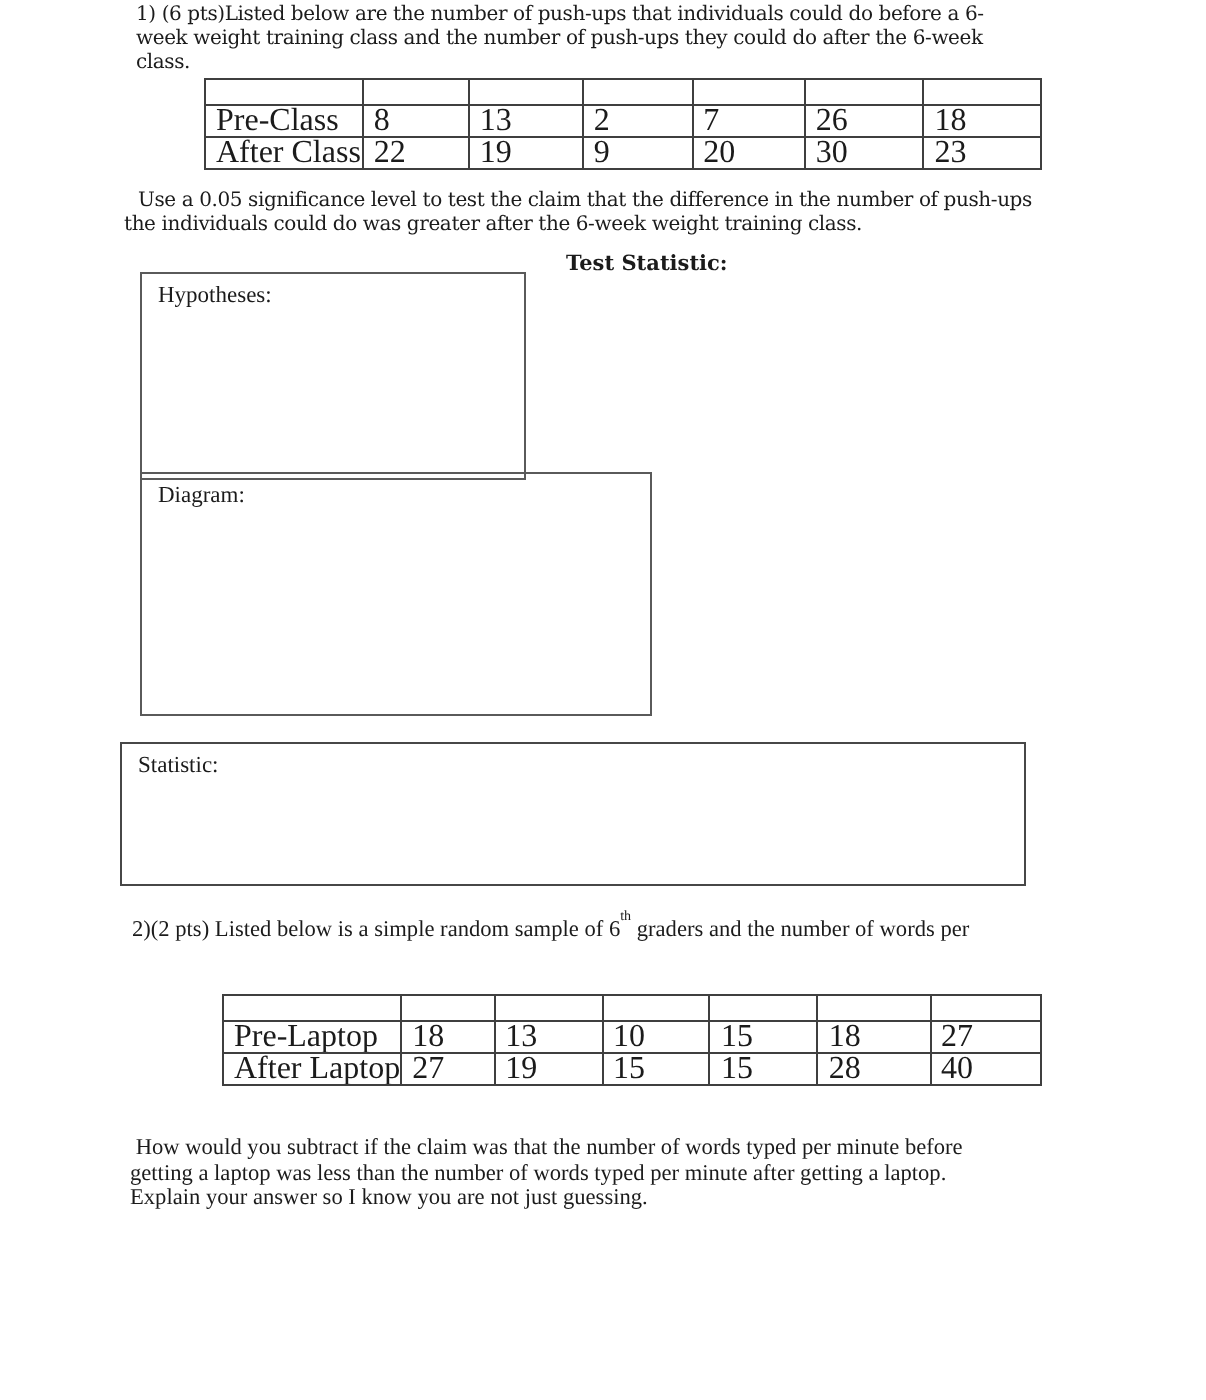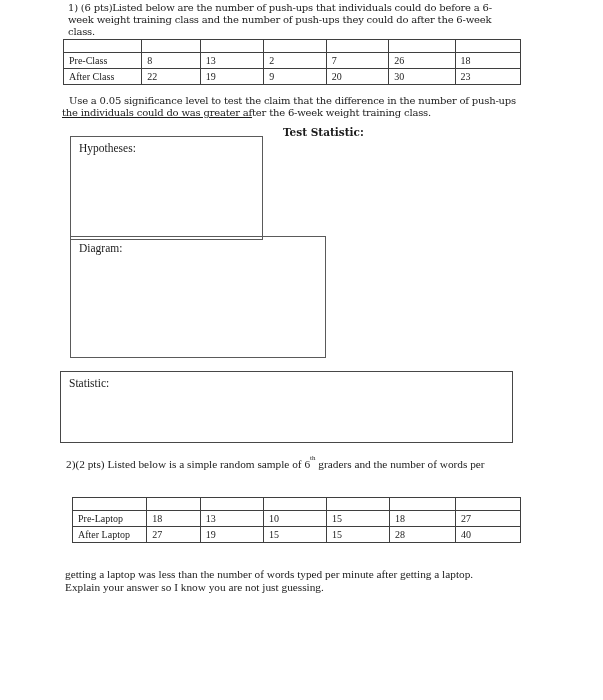--- a/index.html
+++ b/index.html
@@ -25,28 +25,29 @@
   
   .serif-top{
     font-family:"DejaVu Serif", serif;
     font-size:10px;
     letter-spacing:-0.2px;
     line-height:12px;
   }
   .p1{left:68px;top:2px;width:500px;}
   .claim{left:62px;top:95px;width:510px;}
   .claim .line:first-child{padding-left:7px;}
-  .u{text-decoration:underline;}
+  .u{}
 
   
   table.wtable{
     border-collapse:collapse;
     table-layout:fixed;
-    font-size:10px;
+    font-size:16px;
     line-height:13px;
+    margin-left:39px;
   }
   table.wtable td{
     border:1px solid var(--table-border);
     padding:0 0 0 5px;
     height:15px;
     overflow:hidden;
     white-space:nowrap;
   }
   table.wtable tr.hdr td{height:12px;}
   .t1{left:63px;top:39px;}
@@ -197,20 +198,21 @@
       <td>19</td>
       <td>15</td>
       <td>15</td>
       <td>28</td>
       <td>40</td>
     </tr>
   </tbody>
     </table>
 
   <div class="abs serif-bottom question">
+    <div class="line"> How would you subtract if the claim was that the number of words typed per minute before</div>
     <div class="line">getting a laptop was less than the number of words typed per minute after getting a laptop.</div>
     <div class="line">Explain your answer so I know you are not just guessing.</div>
   </div>
 
   <div class="abs scroll-track">
     <div class="scroll-thumb"></div>
   </div>
 
 </div>
 

